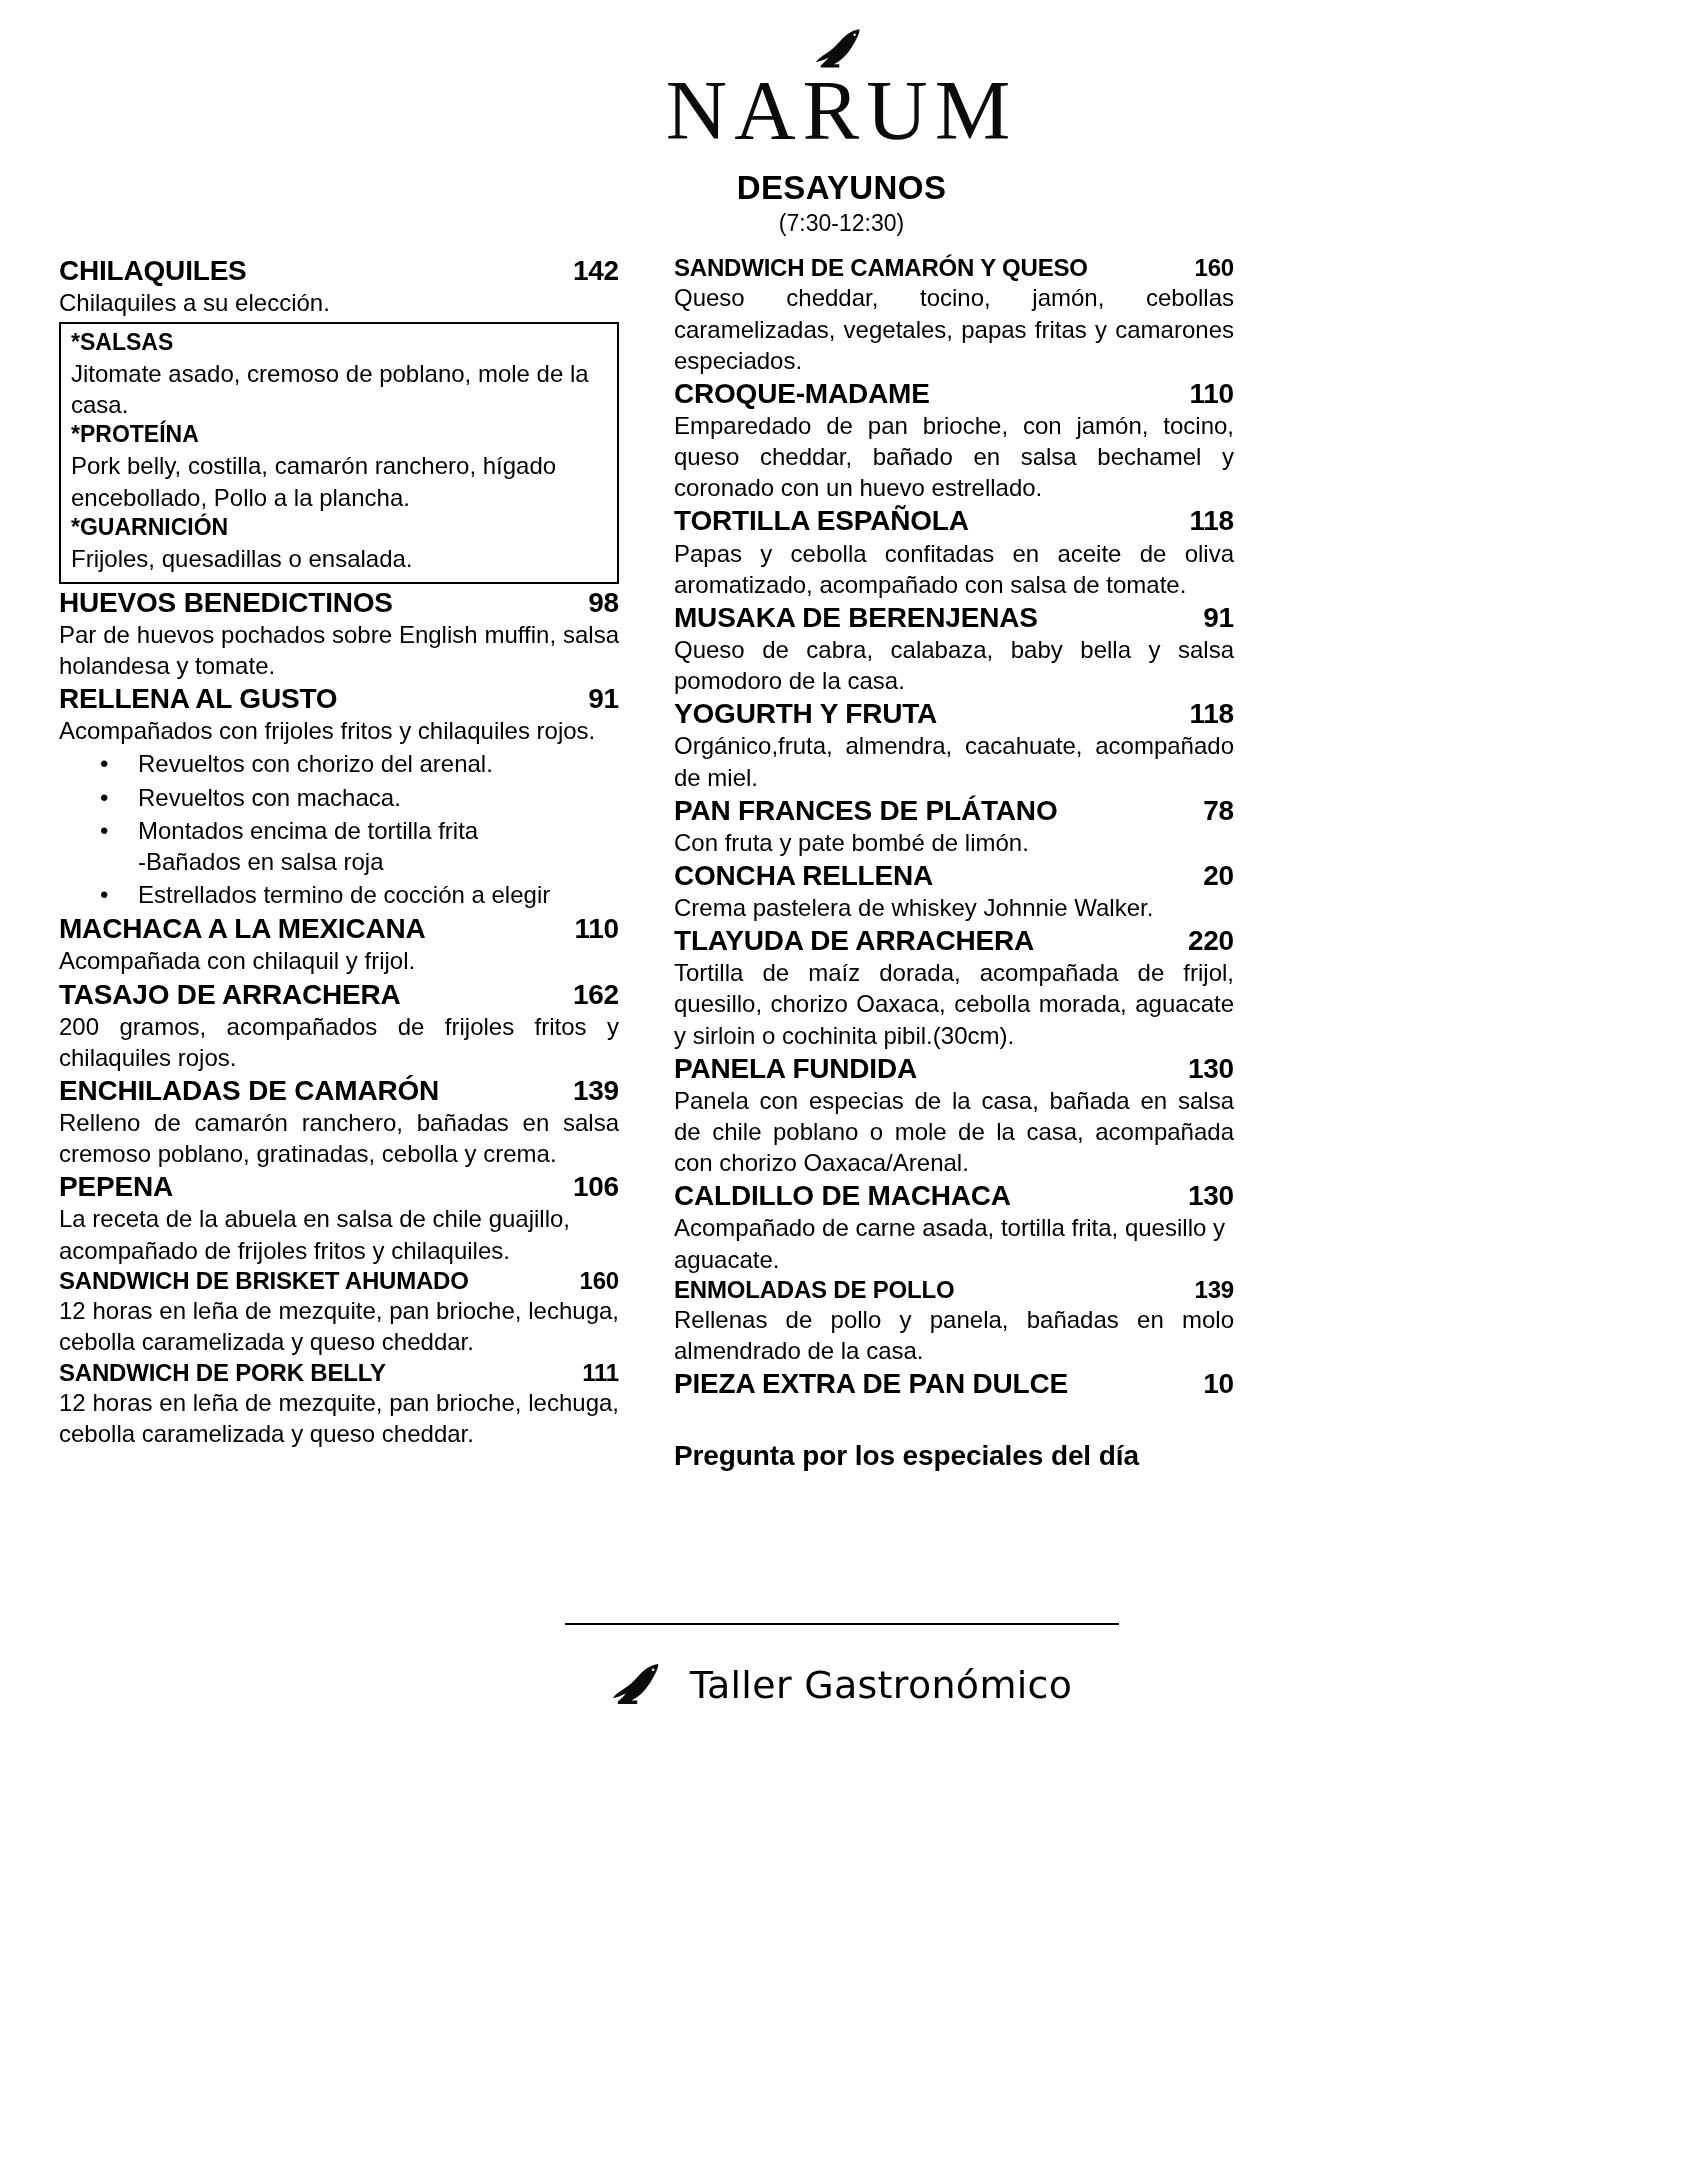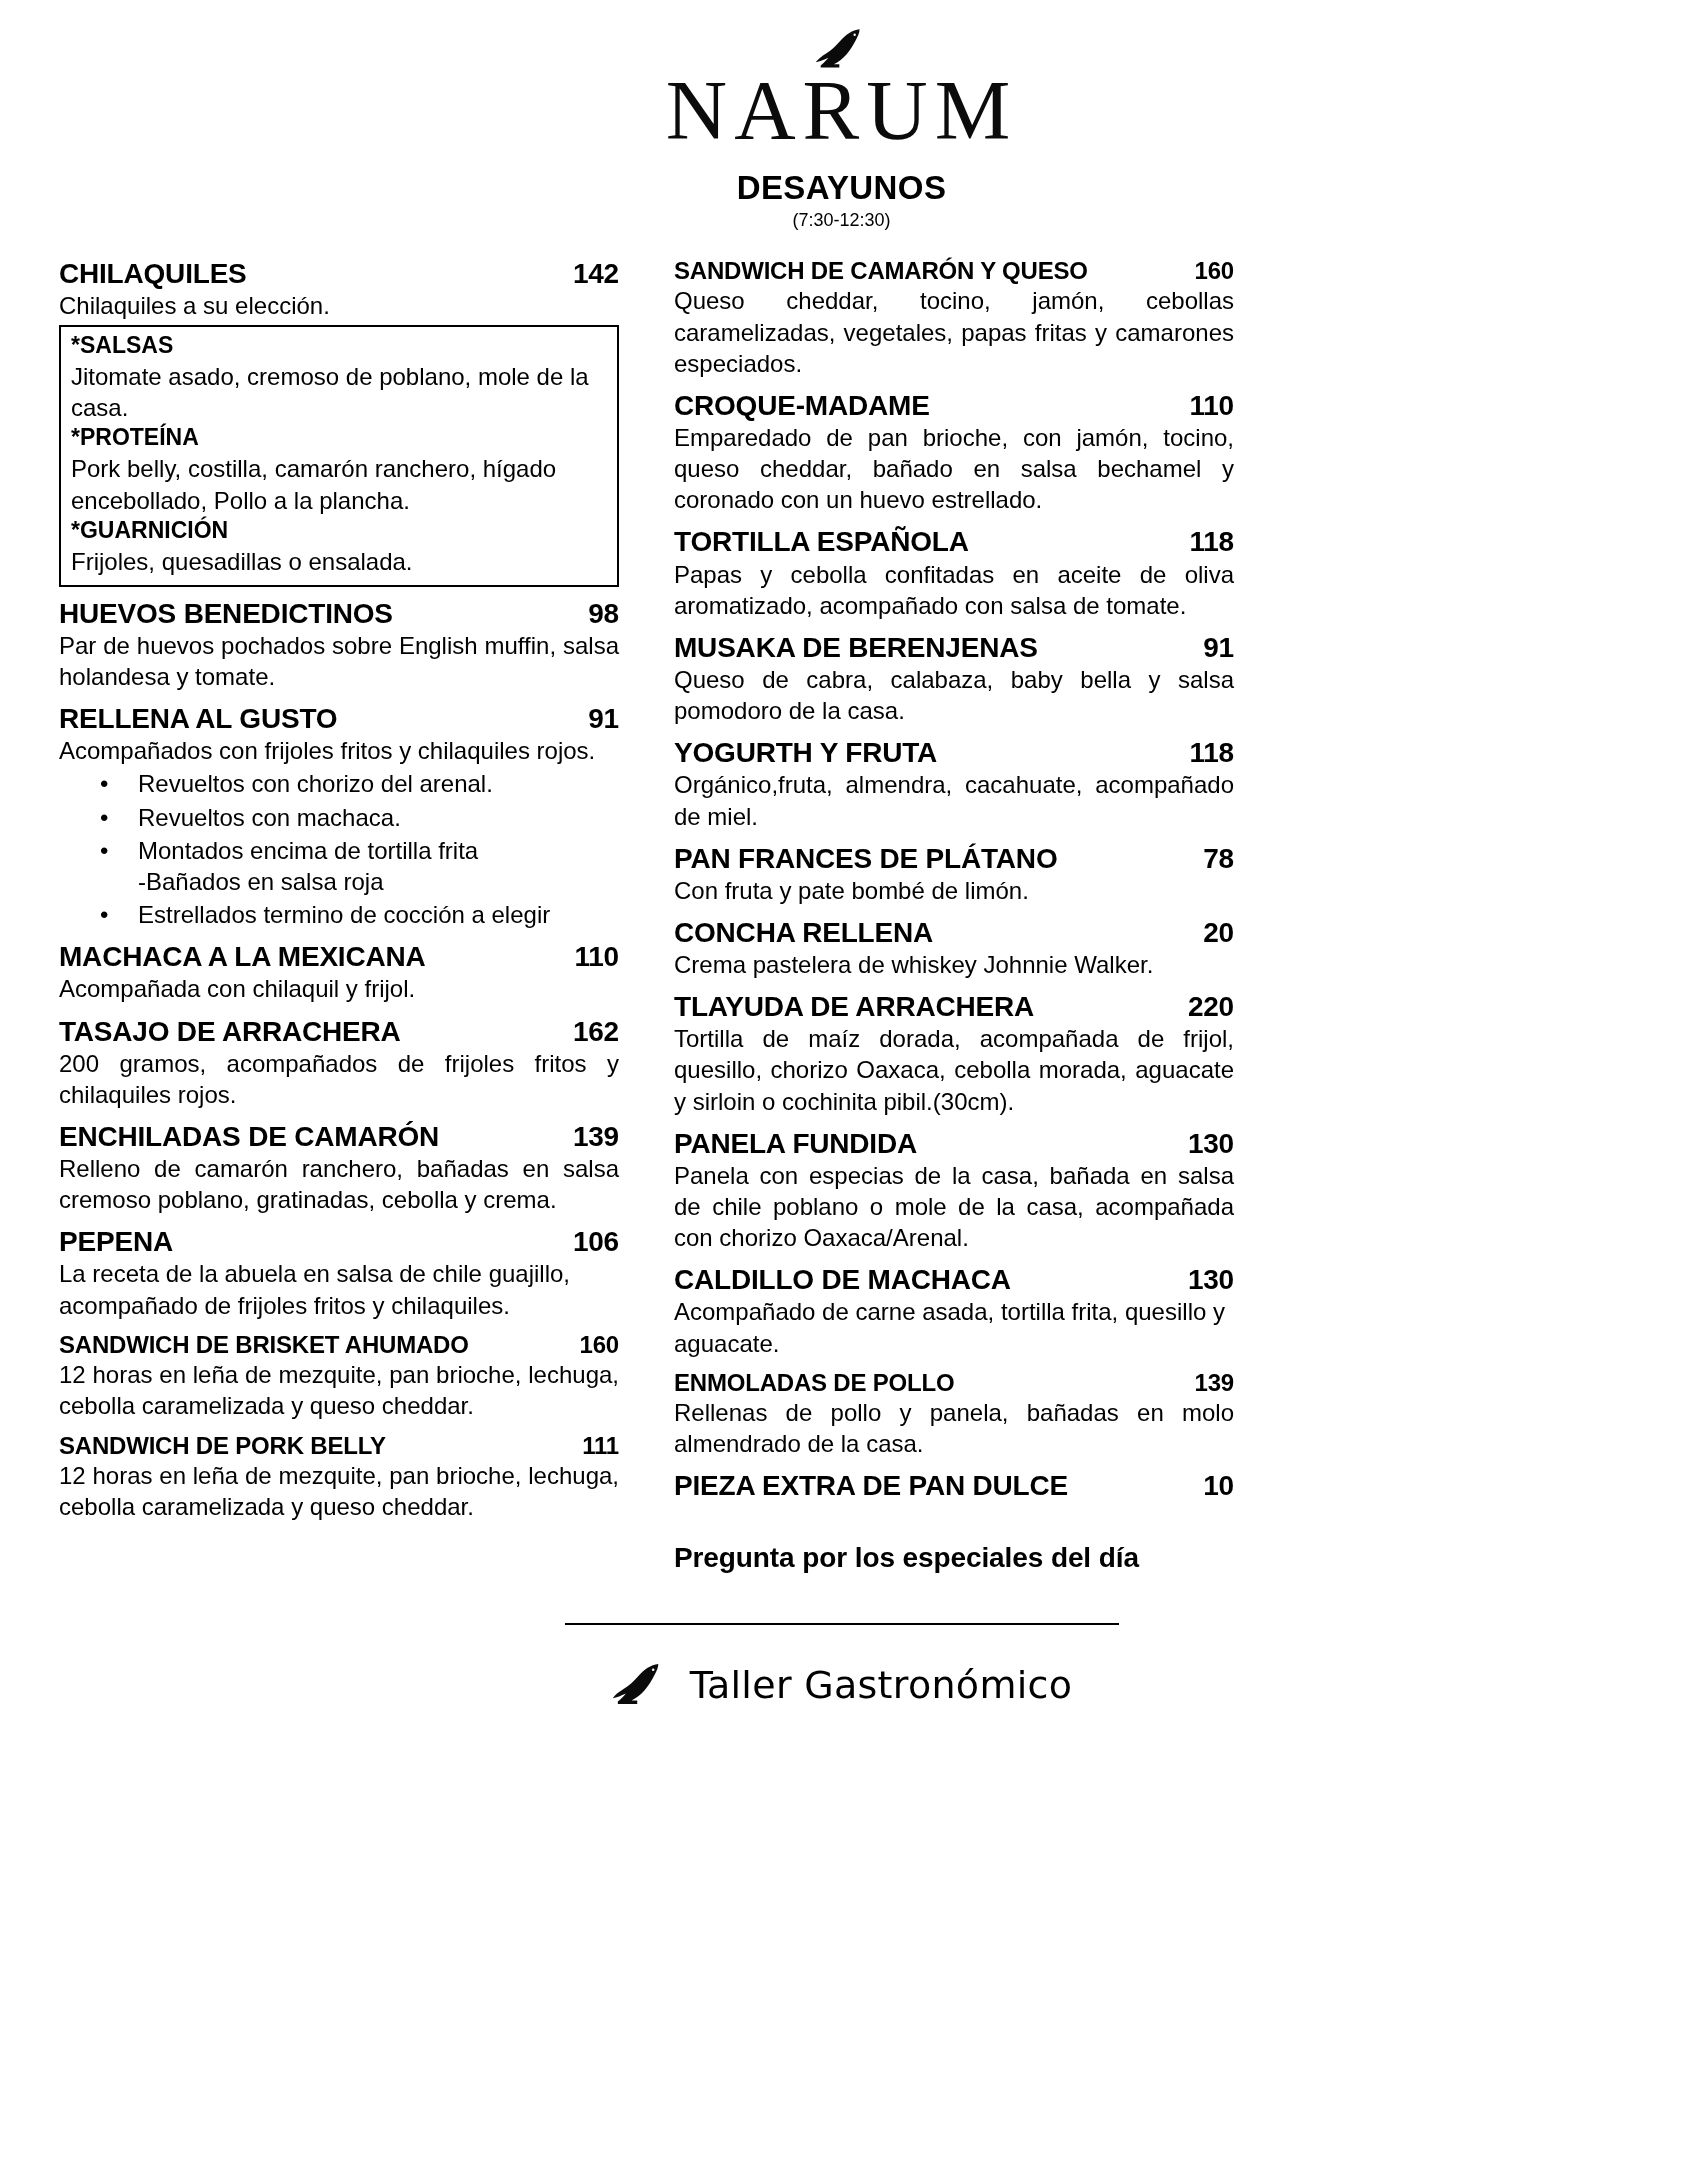--- a/index.html
+++ b/index.html
@@ -44,21 +44,21 @@
     font-weight: 400;
     color: #0b0b0b;
   }
   .section-title {
     font-size: 33px;
     font-weight: bold;
     margin-top: 16px;
     letter-spacing: 0.4px;
   }
   .section-hours {
-    font-size: 18px;
+    font-size: 23px;
     font-weight: normal;
     margin-top: 3px;
   }
 
   
   .columns {
     display: flex;
     margin-top: 16px;
     padding: 0 59px 0 59px;
     box-sizing: border-box;
@@ -69,21 +69,21 @@
     flex: 0 0 560px;
   }
 
   
   .item-head {
     display: flex;
     align-items: baseline;
     font-weight: bold;
     font-size: 28px;
     line-height: 1.18;
-    margin-top: 10px;
+    margin-top: 1px;
     letter-spacing: -0.2px;
   }
   .item-head.sm { font-size: 24px; }
   .item-head .nm { white-space: nowrap; }
   .item-head .dots { flex: 1 1 auto; }
   .item-head .pr { white-space: nowrap; font-weight: bold; }
 
   .item-desc {
     font-size: 24px;
     line-height: 1.30;

